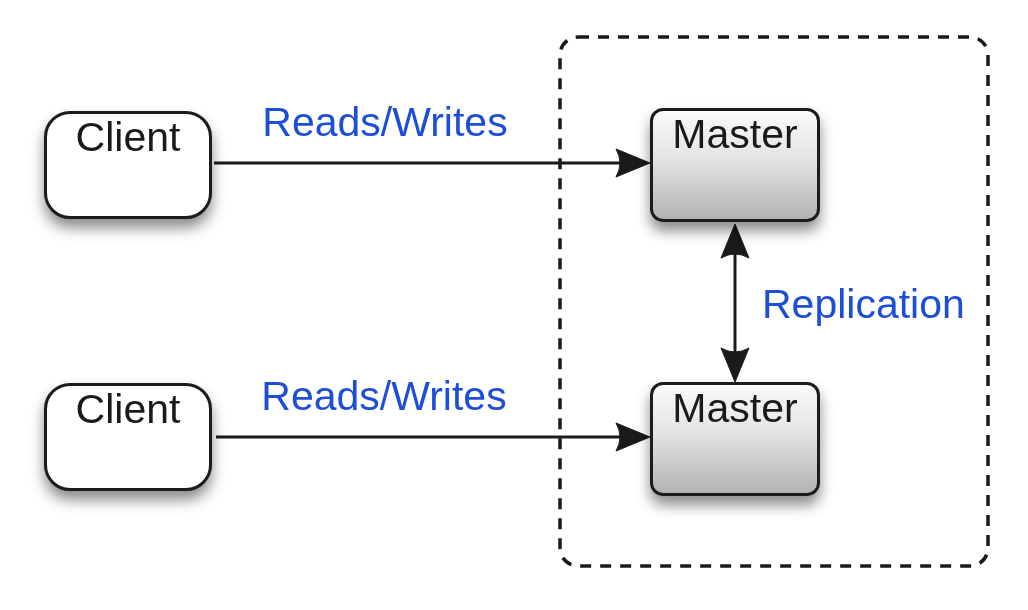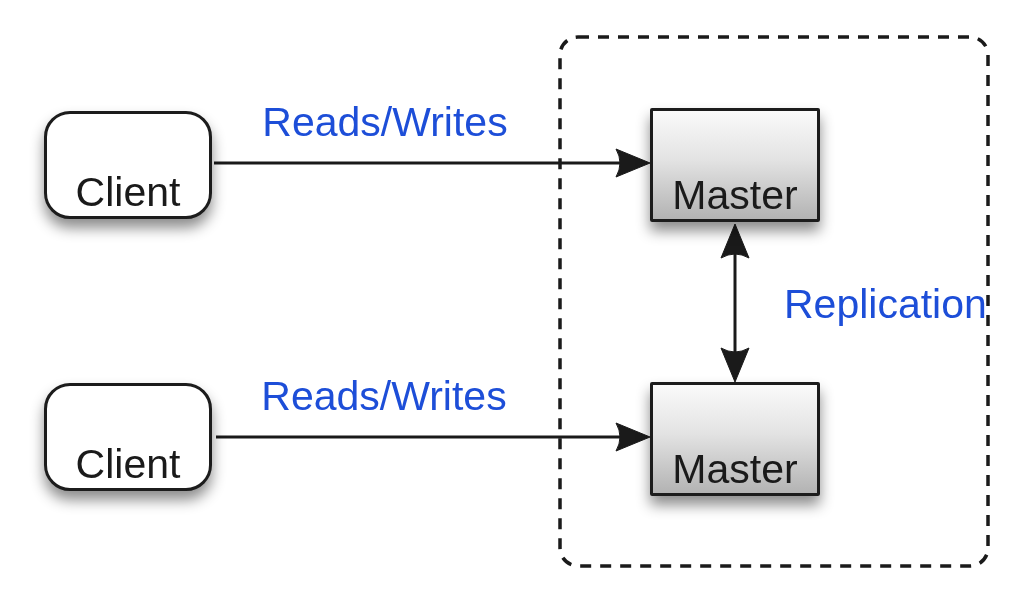--- a/index.html
+++ b/index.html
@@ -20,21 +20,21 @@
     left: 0;
     top: 0;
     width: 1028px;
     height: 610px;
     z-index: 1;
   }
   .node {
     position: absolute;
     z-index: 2;
     display: flex;
-    align-items: flex-end;
+    align-items: flex-start;
     justify-content: center;
     box-sizing: border-box;
     border: 3px solid #1c1c1c;
     color: #1a1a1a;
     font-size: 41px;
     letter-spacing: 0px;
     box-shadow: 0 9px 14px rgba(0, 0, 0, 0.45);
   }
   .client {
     left: 44px;
@@ -43,21 +43,21 @@
     background: #ffffff;
     border-radius: 26px;
   }
   .client-top { top: 111px; }
   .client-bottom { top: 383px; }
   .master {
     left: 650px;
     width: 170px;
     height: 114px;
     background: linear-gradient(180deg, #fafafa 0%, #e3e3e3 45%, #b3b3b3 100%);
-    border-radius: 2px;
+    border-radius: 13px;
   }
   .master-top { top: 108px; }
   .master-bottom { top: 382px; }
   .edge-label {
     position: absolute;
     z-index: 2;
     color: #1d4ed8;
     font-size: 41px;
     white-space: nowrap;
   }
@@ -65,21 +65,21 @@
     left: 385px;
     top: 99px;
     transform: translateX(-50%);
   }
   .rw-bottom {
     left: 384px;
     top: 373px;
     transform: translateX(-50%);
   }
   .replication-label {
-    left: 784px;
+    left: 762px;
     top: 281px;
   }
 </style>
 </head>
 <body>
 
 <div class="canvas">
 
   <svg class="edges-layer" width="1028" height="610" viewBox="0 0 1028 610" xmlns="http://www.w3.org/2000/svg">
 

